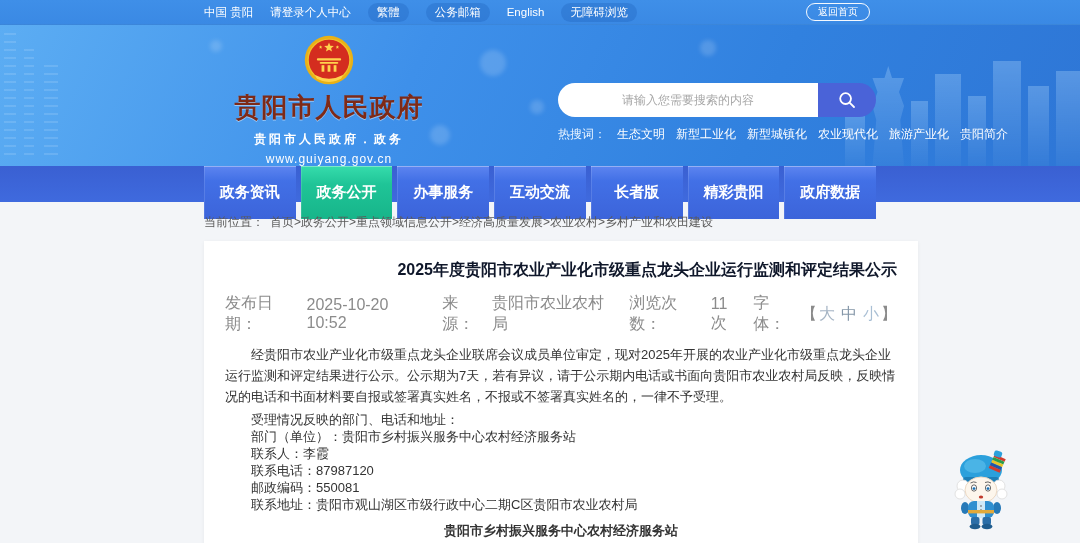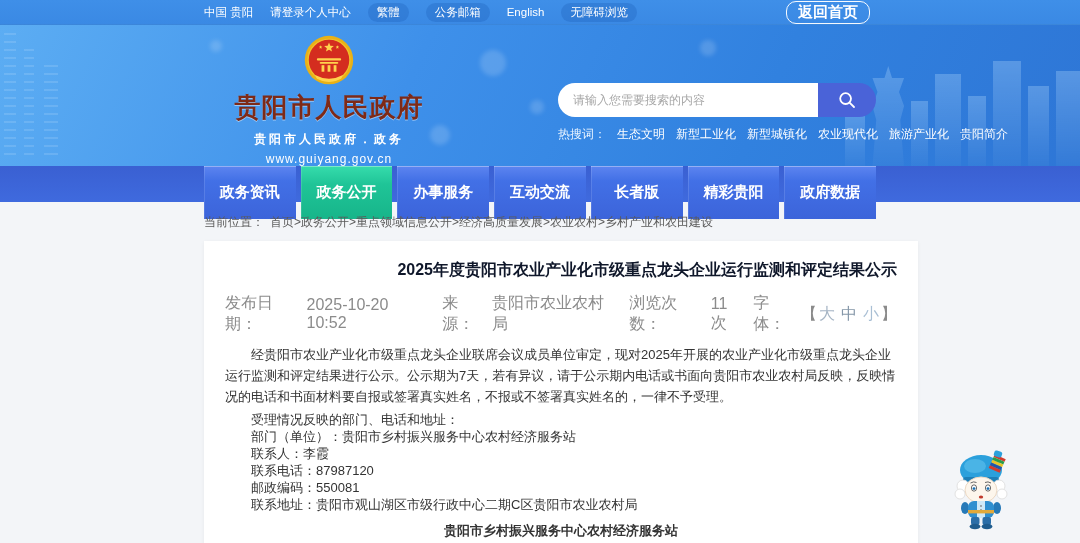--- a/index.html
+++ b/index.html
@@ -8,37 +8,37 @@
     background:#f3f5f8;
     font-family:"Liberation Sans","DejaVu Sans",sans-serif;
   }
   .container{width:672px;margin-left:204px;position:relative;}
 
   
   .topbar{height:24px;background:linear-gradient(180deg,#469af0 0,#3f8fe8 0,#3a89e4 100%);background-color:#3f8fe8;border-bottom:1px solid rgba(0,0,0,.06);}
   .topbar-inner{display:flex;align-items:center;height:24px;font-size:11.5px;color:#fff;}
   .tlink{margin-right:17px;color:#fff;text-decoration:none;cursor:pointer;white-space:nowrap;}
   .tlink.pill{background:rgba(10,70,160,.20);padding:2px 9px;border-radius:10px;}
-  .home-btn{margin-left:auto;margin-right:6px;background:transparent;border:1px solid rgba(255,255,255,.95);color:#fff;border-radius:10px;font-size:15px;padding:1px 11px;cursor:pointer;font-family:inherit;font-weight:bold;}
+  .home-btn{margin-left:auto;margin-right:6px;background:transparent;border:1px solid rgba(255,255,255,.95);color:#fff;border-radius:10px;font-size:10px;padding:1px 11px;cursor:pointer;font-family:inherit;}
 
   
   .header{height:141px;background:linear-gradient(115deg,#5cadf3 0%,#3e90ea 38%,#3181df 70%,#2e76d6 100%);position:relative;overflow:hidden;}
   .bokeh{position:absolute;border-radius:50%;background:rgba(255,255,255,.16);filter:blur(2px);}
   .leftcol{position:absolute;background:repeating-linear-gradient(180deg,rgba(255,255,255,.45) 0 2px,rgba(255,255,255,0) 2px 8px);opacity:.28;}
   .skyline{position:absolute;right:0;bottom:0;height:110px;width:235px;display:flex;align-items:flex-end;gap:7px;opacity:.45;}
   .bld{background:linear-gradient(180deg,rgba(190,225,255,.65),rgba(90,150,220,.30));}
   .bld.pagoda{clip-path:polygon(50% 0,62% 12%,100% 12%,84% 26%,100% 40%,88% 54%,100% 100%,0 100%,12% 54%,0 40%,16% 26%,0 12%,38% 12%);}
   .header-inner{display:flex;height:100%;}
   .brand{display:flex;flex-direction:column;align-items:center;width:250px;padding-top:9px;}
   .site-name{font-size:26px;font-weight:bold;color:#7e2a17;letter-spacing:1px;margin-top:2px;text-shadow:0 1px 0 rgba(255,255,255,.45);cursor:pointer;white-space:nowrap;}
   .site-sub{color:#fff;font-weight:bold;font-size:12px;letter-spacing:3px;margin-top:6px;white-space:nowrap;}
   .site-url{color:#fff;font-size:12px;letter-spacing:1px;margin-top:4px;}
   .search-area{margin-left:auto;margin-top:58px;width:318px;}
   .search-box{display:flex;height:34px;}
-  .search-box input{flex:1;border:none;border-radius:17px 0 0 17px;padding:0 15px;font-size:12px;color:#666;outline:none;background:#fff;font-family:Liberation Sans, sans-serif;}
+  .search-box input{flex:1;border:none;border-radius:17px 0 0 17px;padding:0 15px;font-size:12px;color:#666;outline:none;background:#fff;font-family:Liberation Sans, sans-serif;text-align:center;}
   .search-box input::placeholder{color:#a7a7a7;}
   .search-btn{width:58px;background:#4a63d8;border:none;border-radius:0 17px 17px 0;display:flex;align-items:center;justify-content:center;cursor:pointer;}
   .hotwords{display:flex;align-items:center;color:#e8f3ff;font-size:12px;margin-top:9px;gap:11px;white-space:nowrap;}
   .hotword{color:#fff;cursor:pointer;}
 
   
   .nav{height:36px;background:linear-gradient(180deg,#3a60d2,#3f6ade);}
   .nav-inner{display:flex;gap:5px;height:53px;}
   .tab{flex:1;display:flex;align-items:center;justify-content:center;color:#fff;font-size:15px;font-weight:bold;cursor:pointer;
        background:linear-gradient(180deg,#5d85f0 0,#4270e6 28%,#3c64da 100%);

